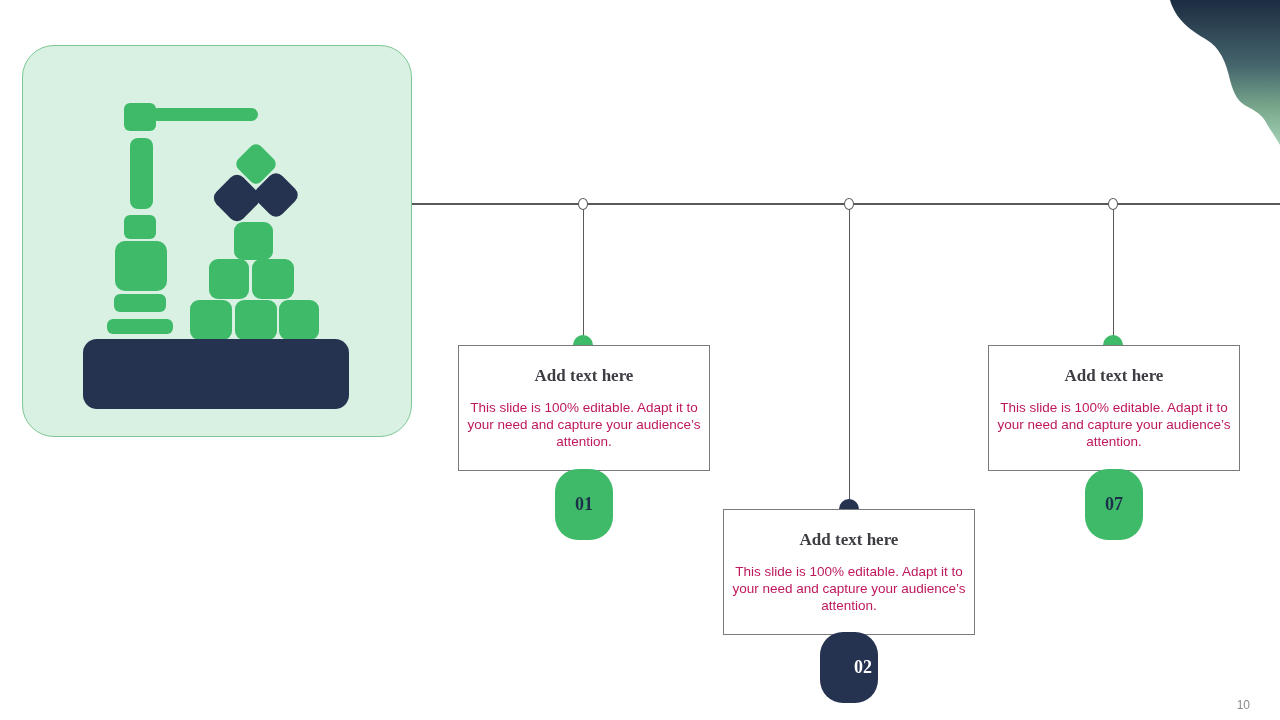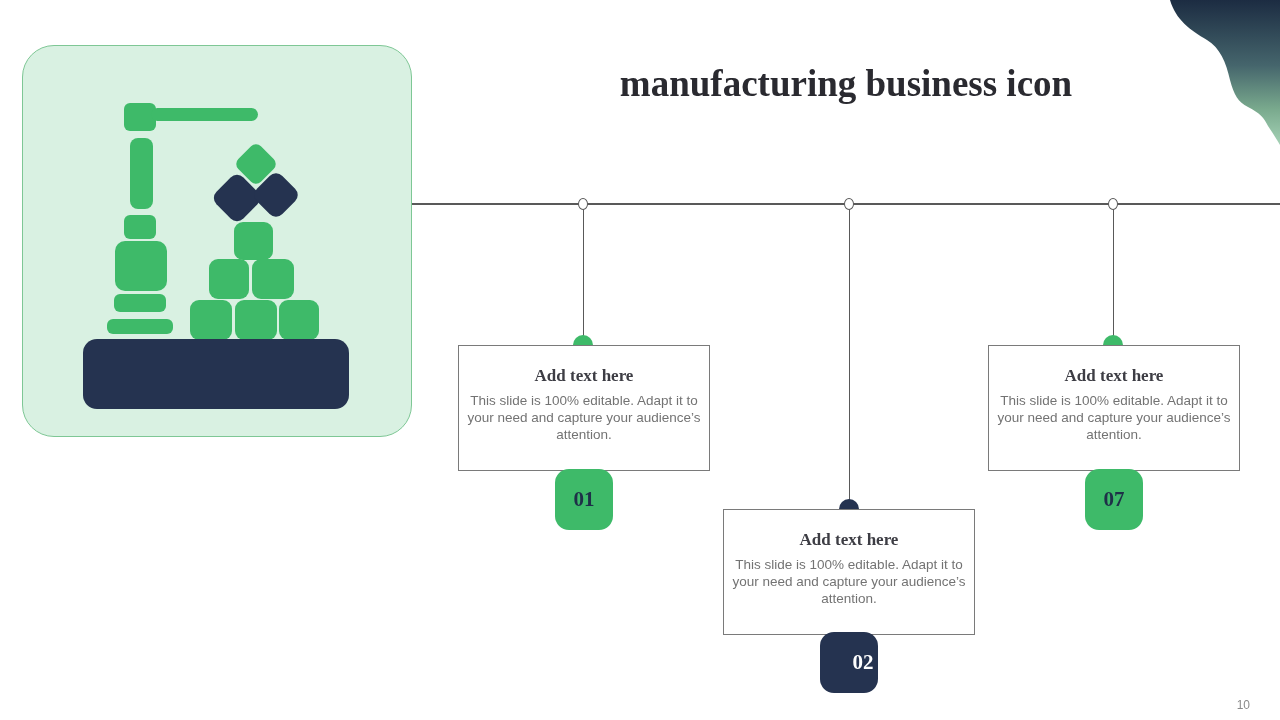--- a/index.html
+++ b/index.html
@@ -108,36 +108,36 @@
   .card-2 { left: 723px; top: 509px; }
   .card-3 { left: 988px; top: 345px; }
   .card-title {
     margin-top: 20px;
     font-family: "Liberation Serif", "DejaVu Serif", serif;
     font-weight: 700;
     font-size: 17px;
     color: #3d3d44;
   }
   .card-body {
-    margin: 6px auto 0 auto;
+    margin: 13px auto 0 auto;
     width: 238px;
     font-size: 13.5px;
     line-height: 17px;
-    color: #737373;
+    color: #be185d;
   }
 
   
   .badge {
     position: absolute;
-    width: 58px; height: 61px;
-    border-radius: 14px;
+    width: 58px; height: 71px;
+    border-radius: 23px;
     display: flex; align-items: center; justify-content: center;
     font-family: "Liberation Serif", "DejaVu Serif", serif;
     font-weight: 700;
-    font-size: 21px;
+    font-size: 18px;
     z-index: 5;
   }
   .badge-1 { left: 555px; top: 469px; }
   .badge-2 { left: 820px; top: 632px; }
   .badge-3 { left: 1085px; top: 469px; }
   .badge-green { background: #3eba69; color: #1e3048; }
   .badge-navy  { background: #253350; color: #ffffff; padding-left: 28px; }
 
   
   .page-number {
@@ -158,21 +158,20 @@
         <stop offset="0%" stop-color="#1c2c42"></stop>
         <stop offset="45%" stop-color="#45656c"></stop>
         <stop offset="75%" stop-color="#79a98d"></stop>
         <stop offset="100%" stop-color="#a5d2b6"></stop>
       </linearGradient>
     </defs>
     <path d="M2,0 C8,20 22,30 39,40 C52,48 58,62 62,80 C66,95 70,102 80,107 C92,113 96,118 100,126 C104,132 108,138 112,145 L112,0 Z" fill="url(#cornerGrad)"></path>
   </svg>
 
   <div class="title">
-    <div>manufacturing business icon</div>
   </div>
 
   <div class="icon-box">
     <div>
 
       <div class="shape green-fill crane-head"></div>
       <div class="shape green-fill crane-arm"></div>
       <div class="shape green-fill crane-mast"></div>
       <div class="shape green-fill crane-seg1"></div>
       <div class="shape green-fill crane-body"></div>

